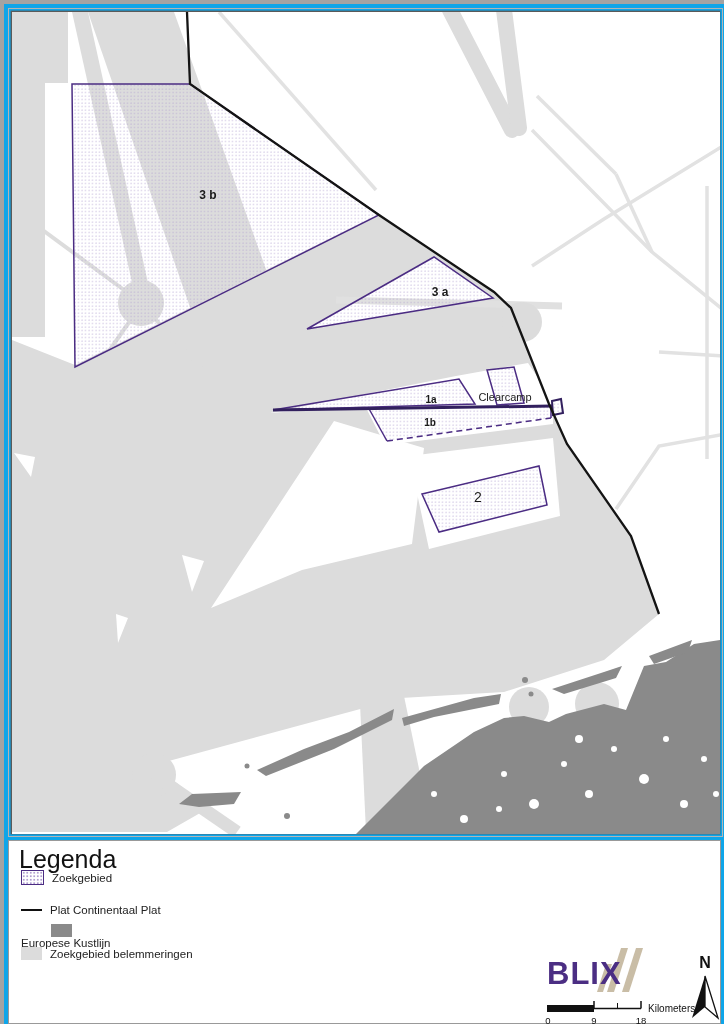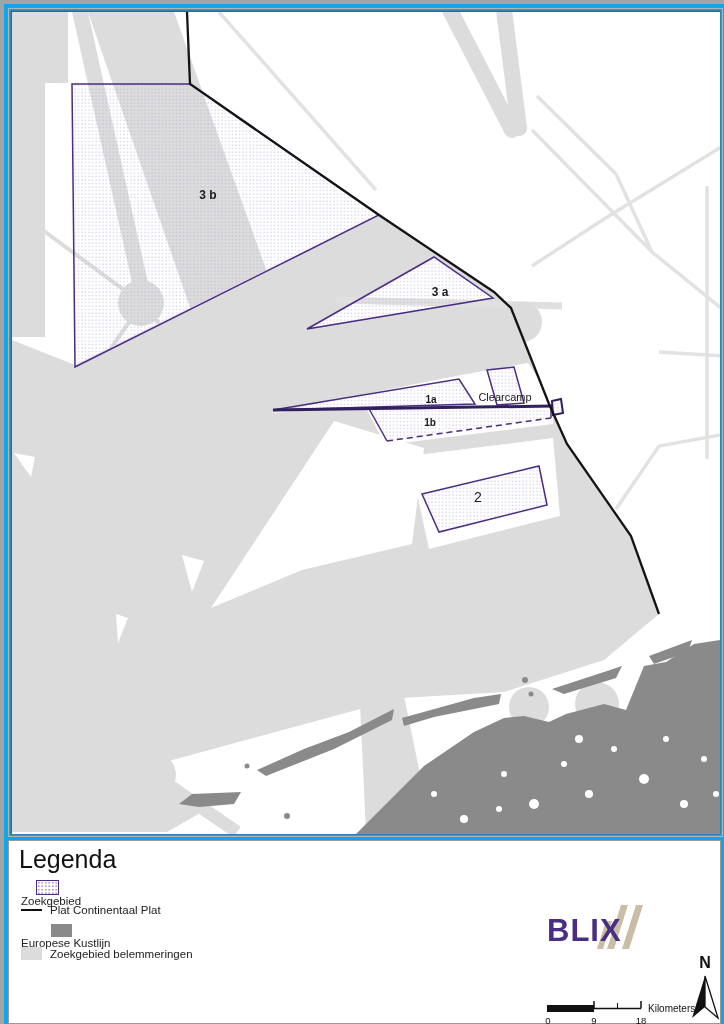--- a/index.html
+++ b/index.html
@@ -146,39 +146,39 @@
       <text x="426" y="422" font-size="10" font-weight="bold">1b</text>
       <text x="501" y="397" font-size="11" font-weight="normal">Clearcamp</text>
       <text x="474" y="498" font-size="14" font-weight="normal">2</text>
     </g>
   </g>
 </svg>
 
 <div id="legend-box">
   <div id="legend-title">Legenda</div>
 
-  <div class="legend-row" style="top:39px;flex-direction:column;">
+  <div class="legend-row" style="top:29px;">
     <div class="swatch sw-zoek"></div>
     <div class="legend-label">Zoekgebied</div>
   </div>
   <div class="legend-row" style="top:61px;">
     <div class="swatch sw-line"></div>
     <div class="legend-label">Plat Continentaal Plat</div>
   </div>
   <div class="legend-row" style="top:83px;flex-direction:column;">
     <div class="swatch sw-dark"></div>
     <div class="legend-label">Europese Kustlijn</div>
   </div>
   <div class="legend-row" style="top:105px;">
     <div class="swatch sw-light"></div>
     <div class="legend-label">Zoekgebied belemmeringen</div>
   </div>
 </div>
 
-<div class="logo" style="left:541px;top:897px;">
+<div class="logo" style="left:541px;top:940px;">
   <svg width="112" height="54" viewBox="0 0 112 54">
     <g fill="#c9bda6">
       <polygon points="62,48 76,4 83,4 69,48"></polygon>
       <polygon points="77,48 91,4 98,4 84,48"></polygon>
       <polygon points="52,48 61,20 67,20 58,48"></polygon>
     </g>
     <text x="2" y="40" font-family="Liberation Sans, sans-serif" font-size="31" font-weight="bold" fill="#4b2e83" letter-spacing="1">BLIX</text>
   </svg>
 </div>
 

